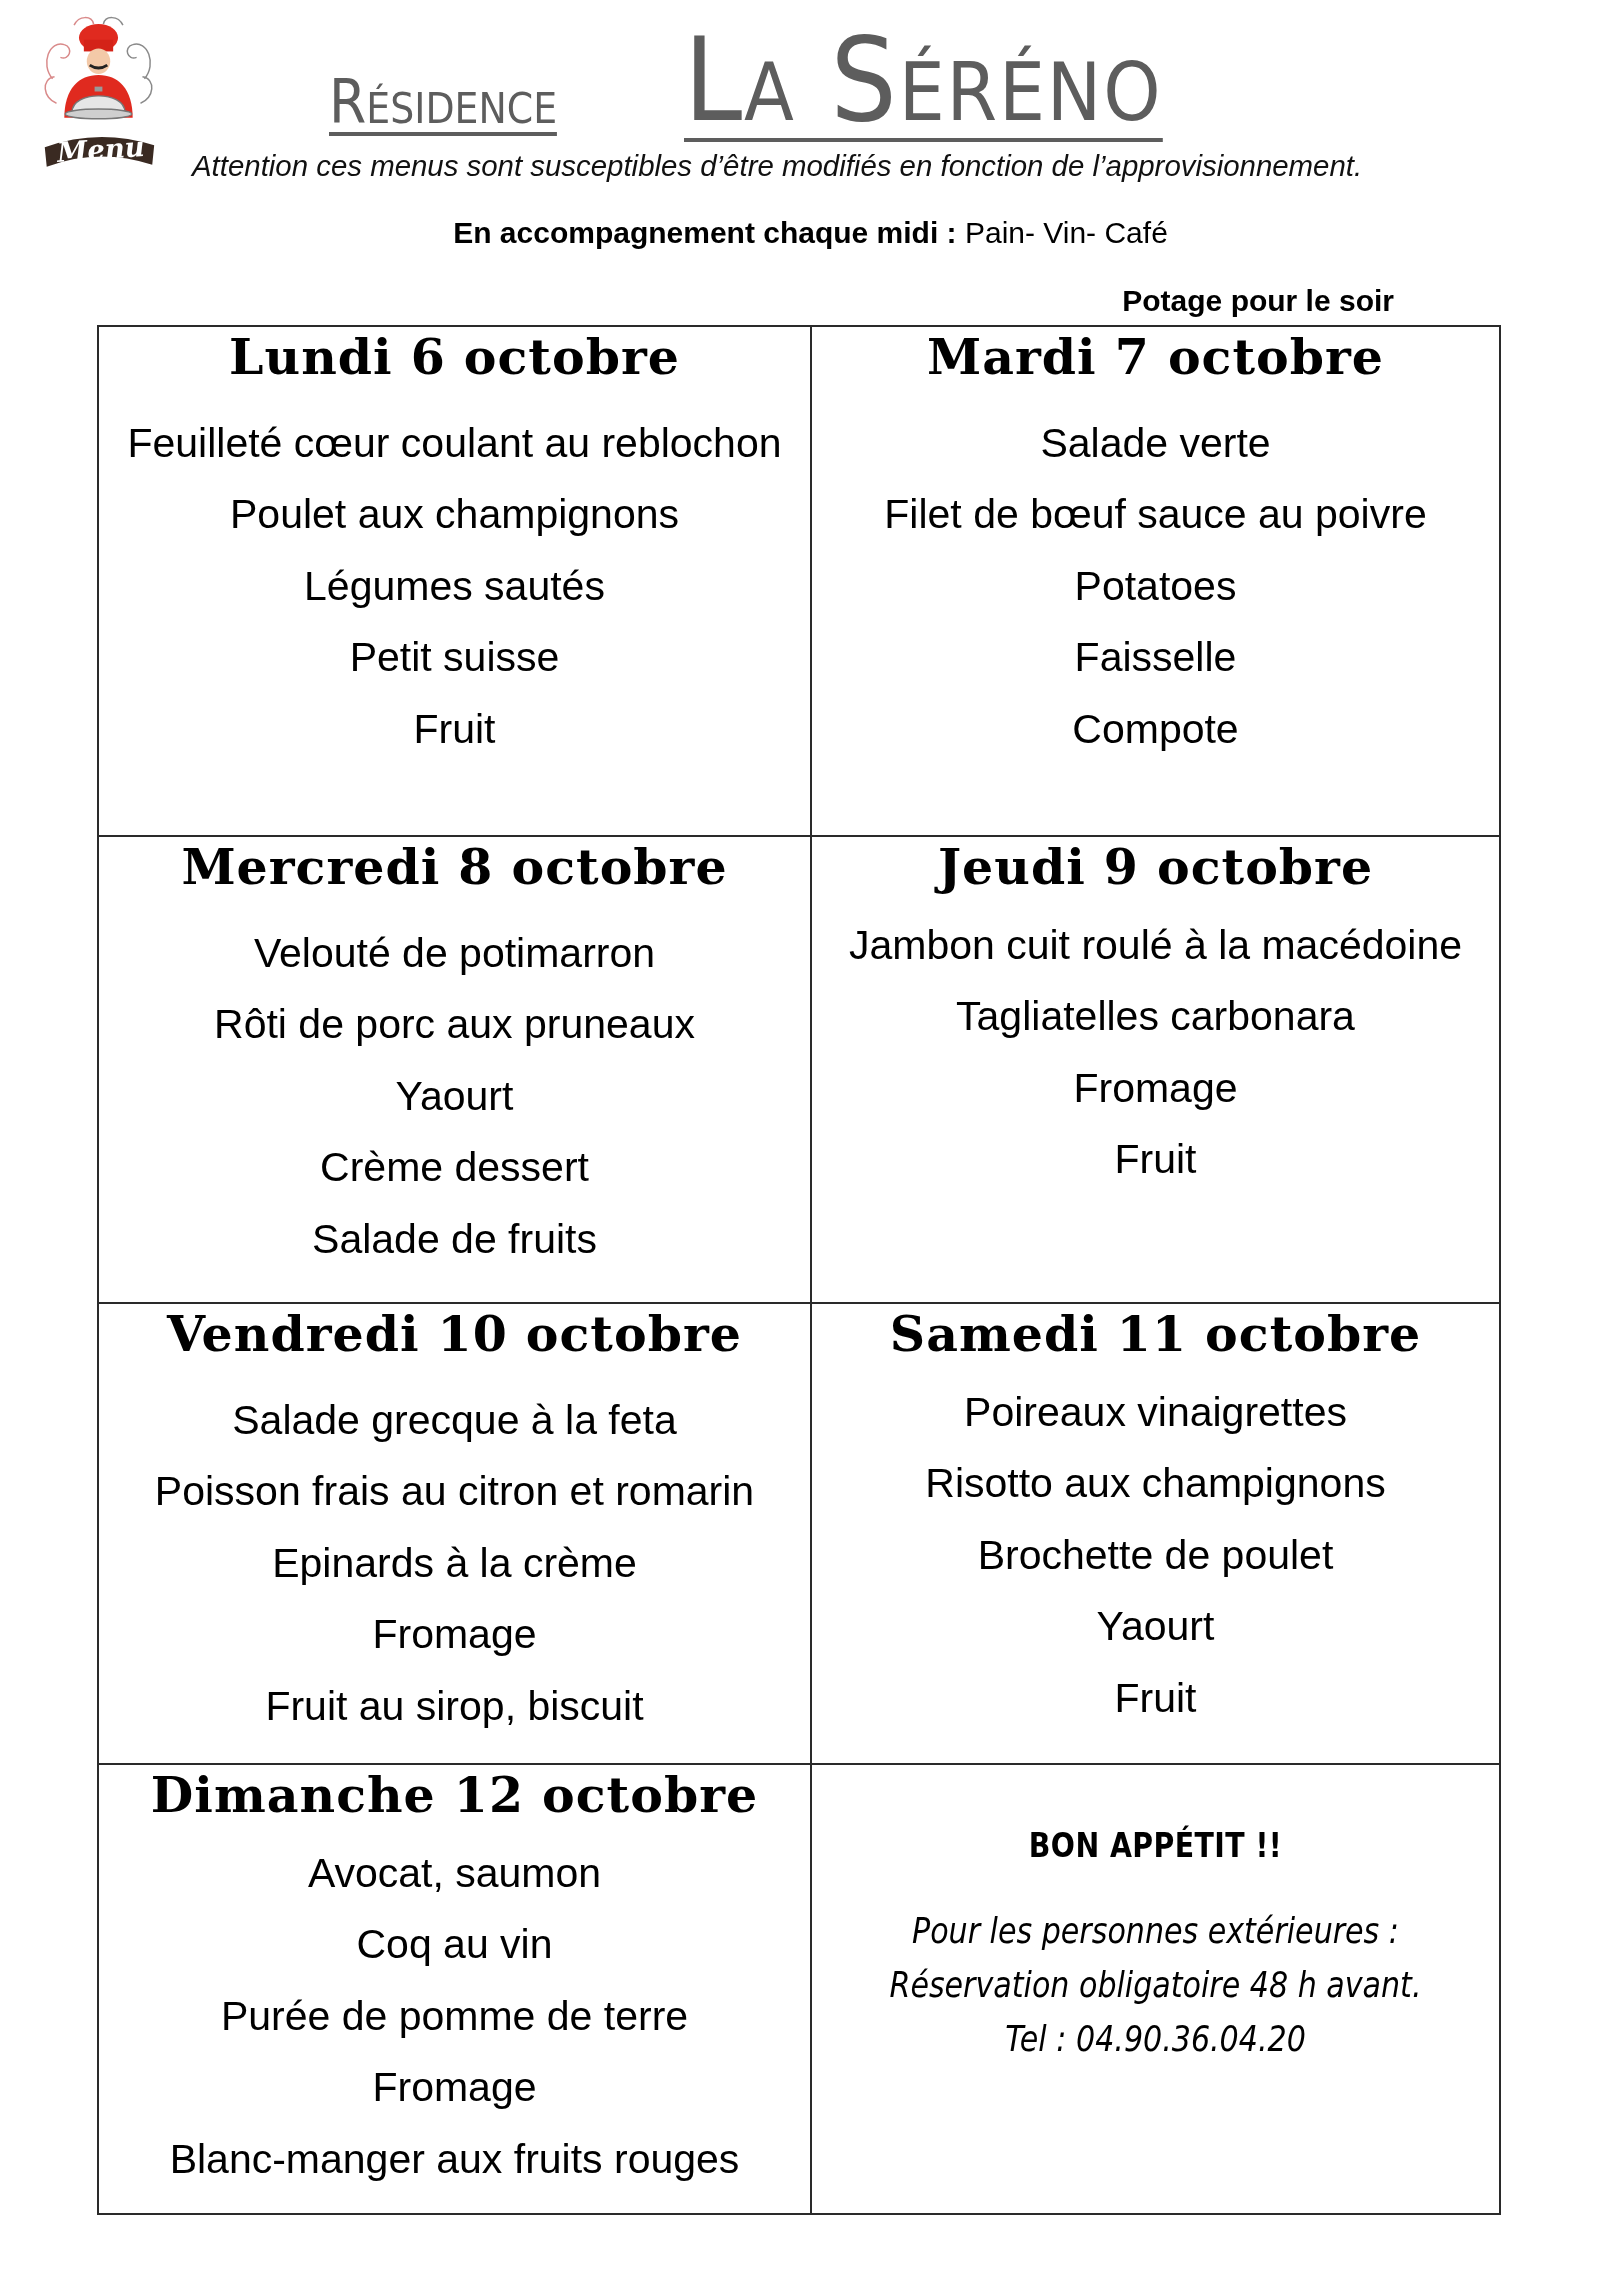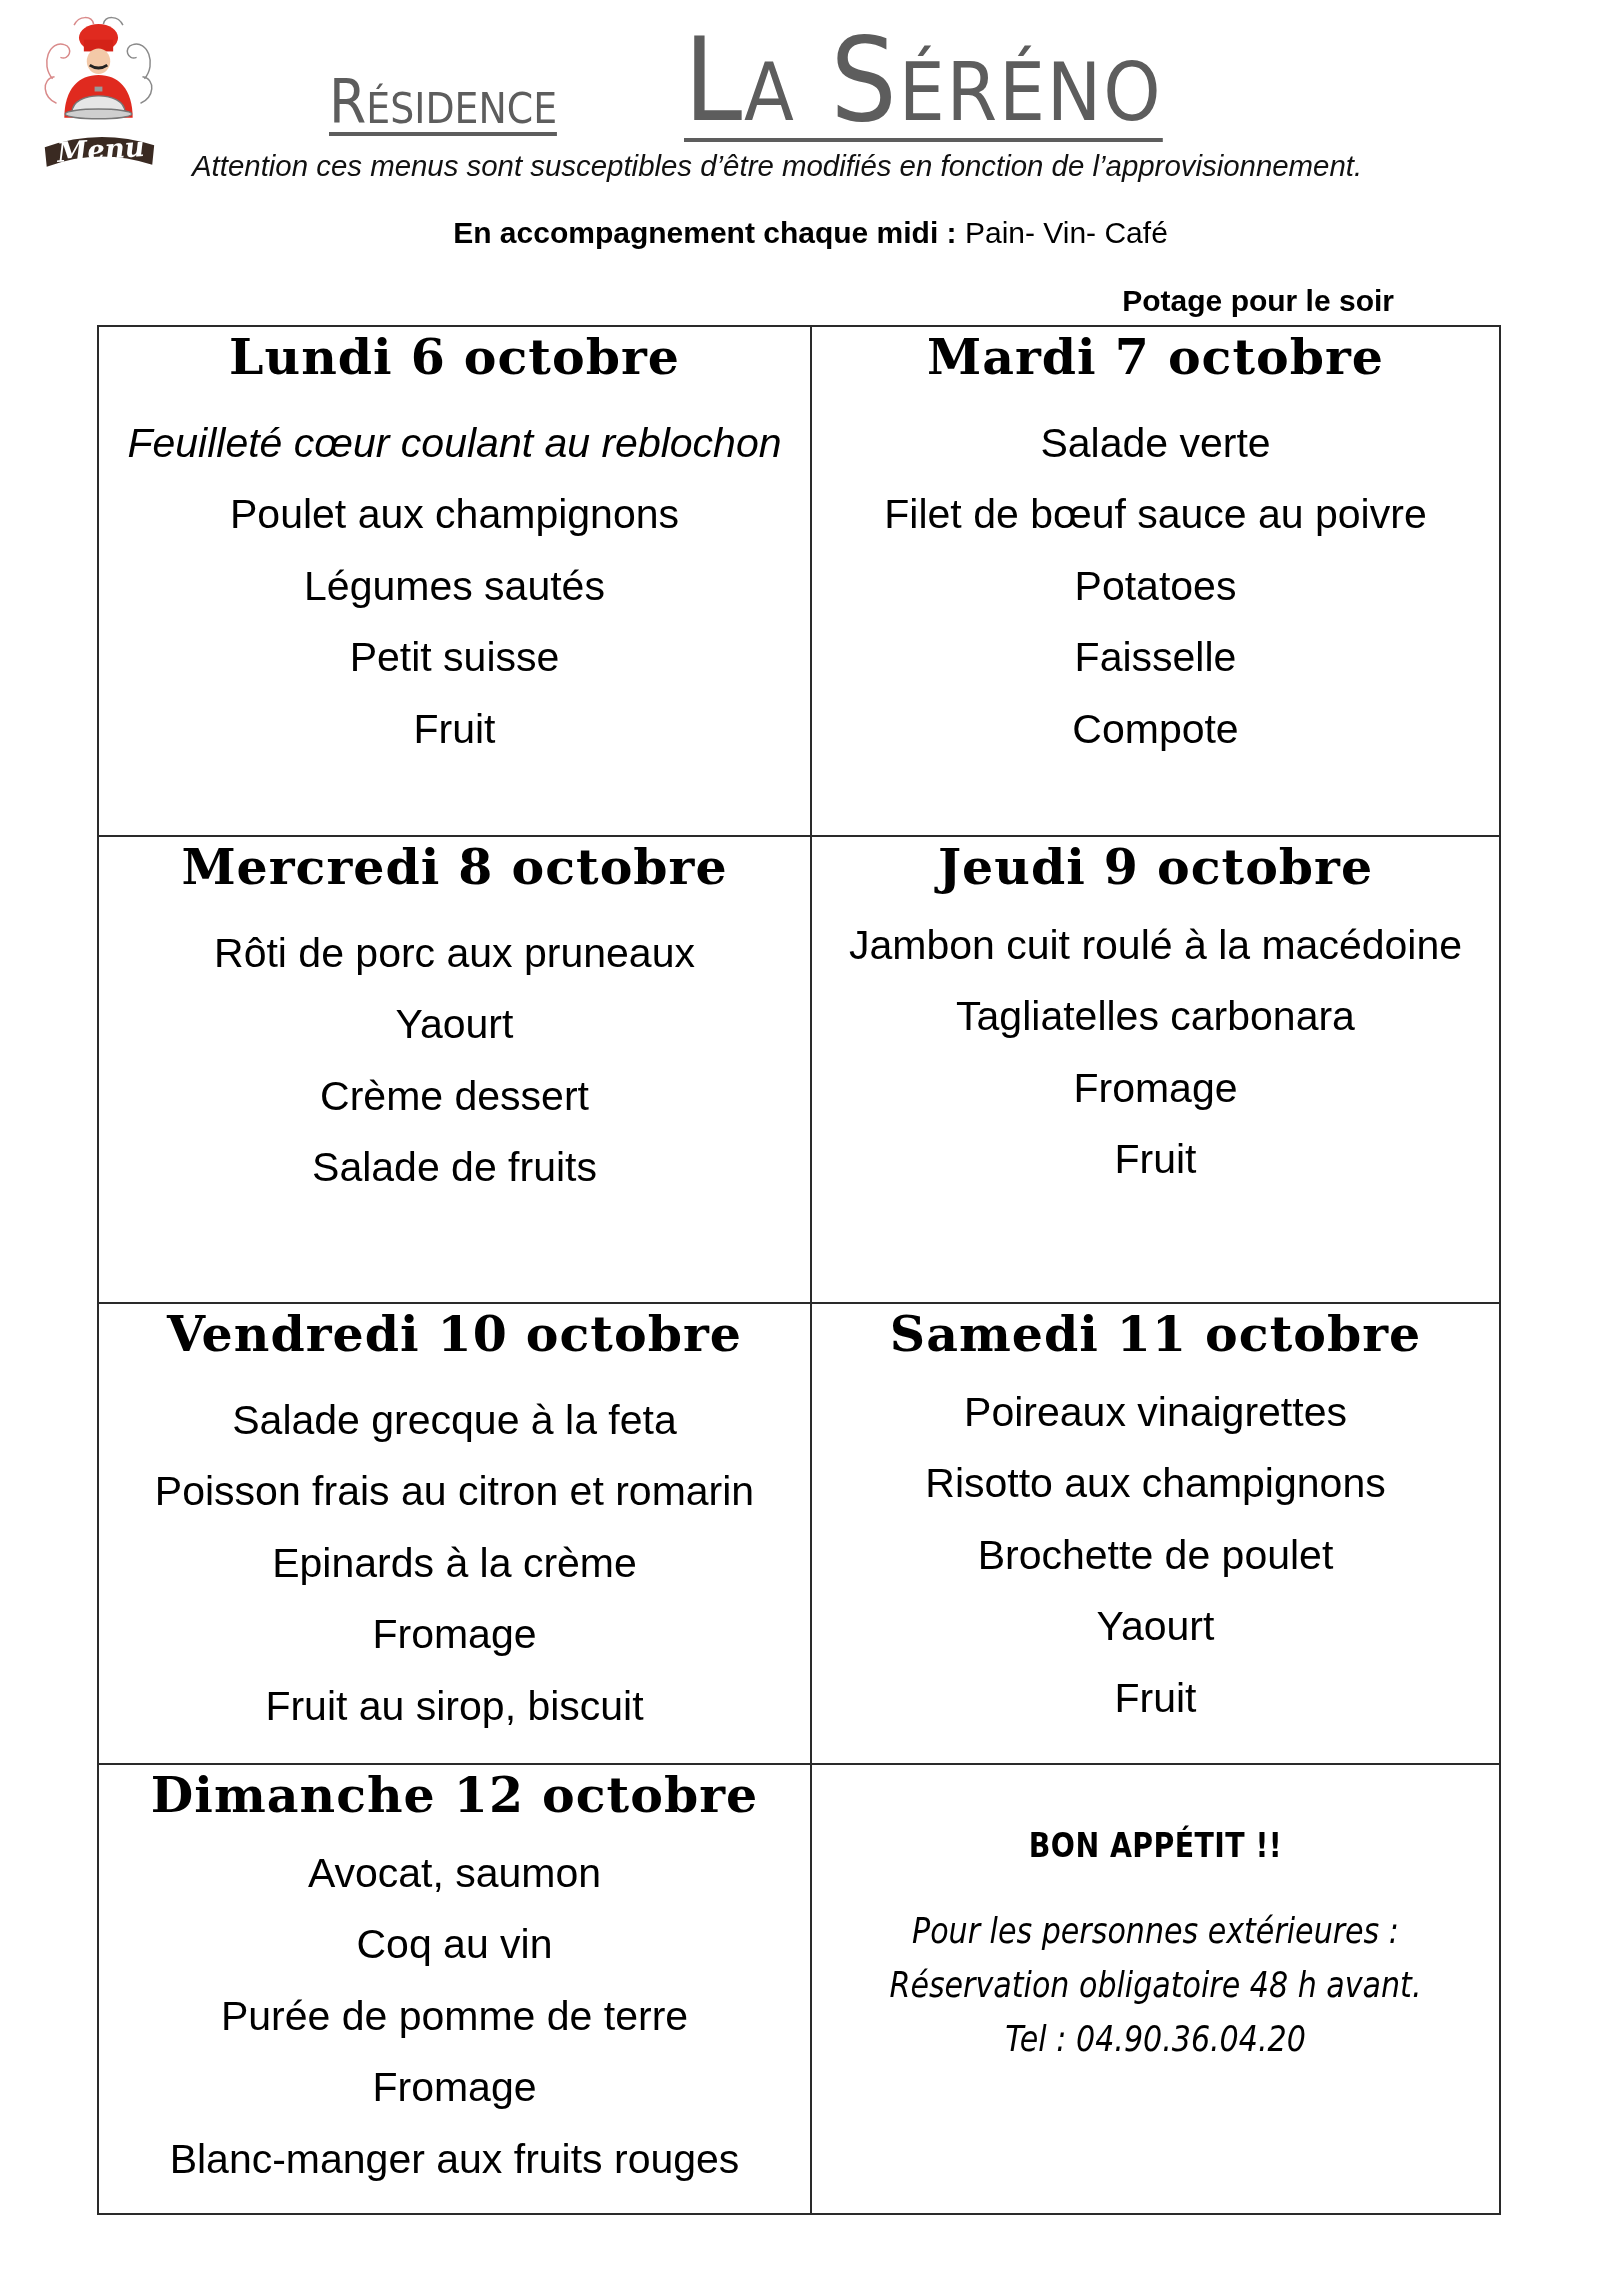--- a/index.html
+++ b/index.html
@@ -205,21 +205,21 @@
   <span>Pain- Vin- Café</span>
 </div>
 
 <div class="potage">Potage pour le soir</div>
 
 <div class="menu-grid">
 
   <div class="cell">
     <div class="day-title">Lundi 6 octobre</div>
     <ul class="dish-list dishes-default">
-      <li class="dish" style="line-height:49px;font-style:italic;">Feuilleté cœur coulant au reblochon</li>
+      <li class="dish" style="line-height:49px;">Feuilleté cœur coulant au reblochon</li>
       <li class="dish">Poulet aux champignons</li>
       <li class="dish">Légumes sautés</li>
       <li class="dish">Petit suisse</li>
       <li class="dish">Fruit</li>
     </ul>
   </div>
 
   <div class="cell col-right">
     <div class="day-title">Mardi 7 octobre</div>
     <ul class="dish-list dishes-default">
@@ -227,20 +227,21 @@
       <li class="dish">Filet de bœuf sauce au poivre</li>
       <li class="dish">Potatoes</li>
       <li class="dish">Faisselle</li>
       <li class="dish">Compote</li>
     </ul>
   </div>
 
   <div class="cell">
     <div class="day-title">Mercredi 8 octobre</div>
     <ul class="dish-list dishes-default">
+      <li class="dish">Velouté de potimarron</li>
       <li class="dish">Rôti de porc aux pruneaux</li>
       <li class="dish">Yaourt</li>
       <li class="dish">Crème dessert</li>
       <li class="dish">Salade de fruits</li>
     </ul>
   </div>
 
   <div class="cell col-right">
     <div class="day-title">Jeudi 9 octobre</div>
     <ul class="dish-list dishes-tight">

